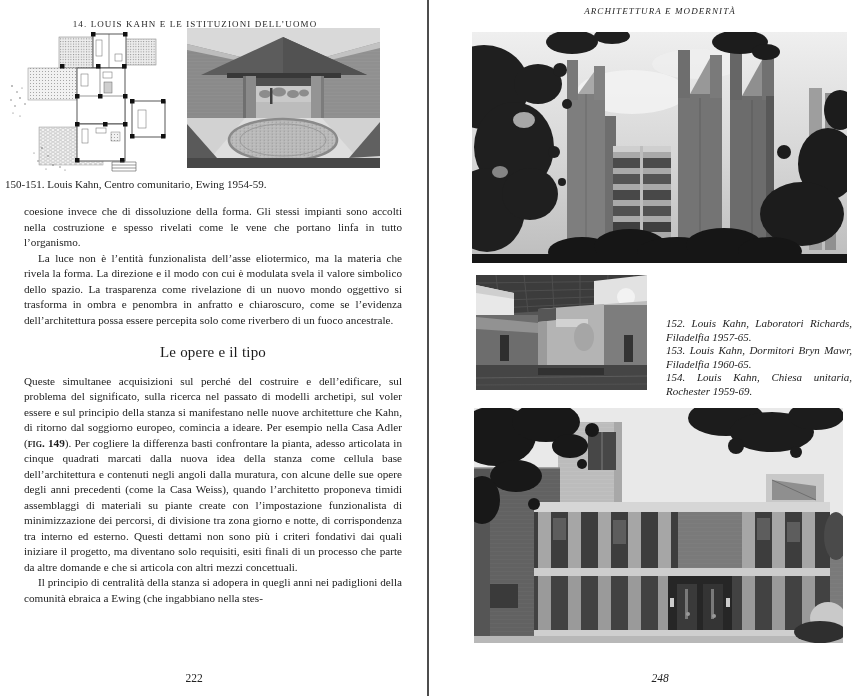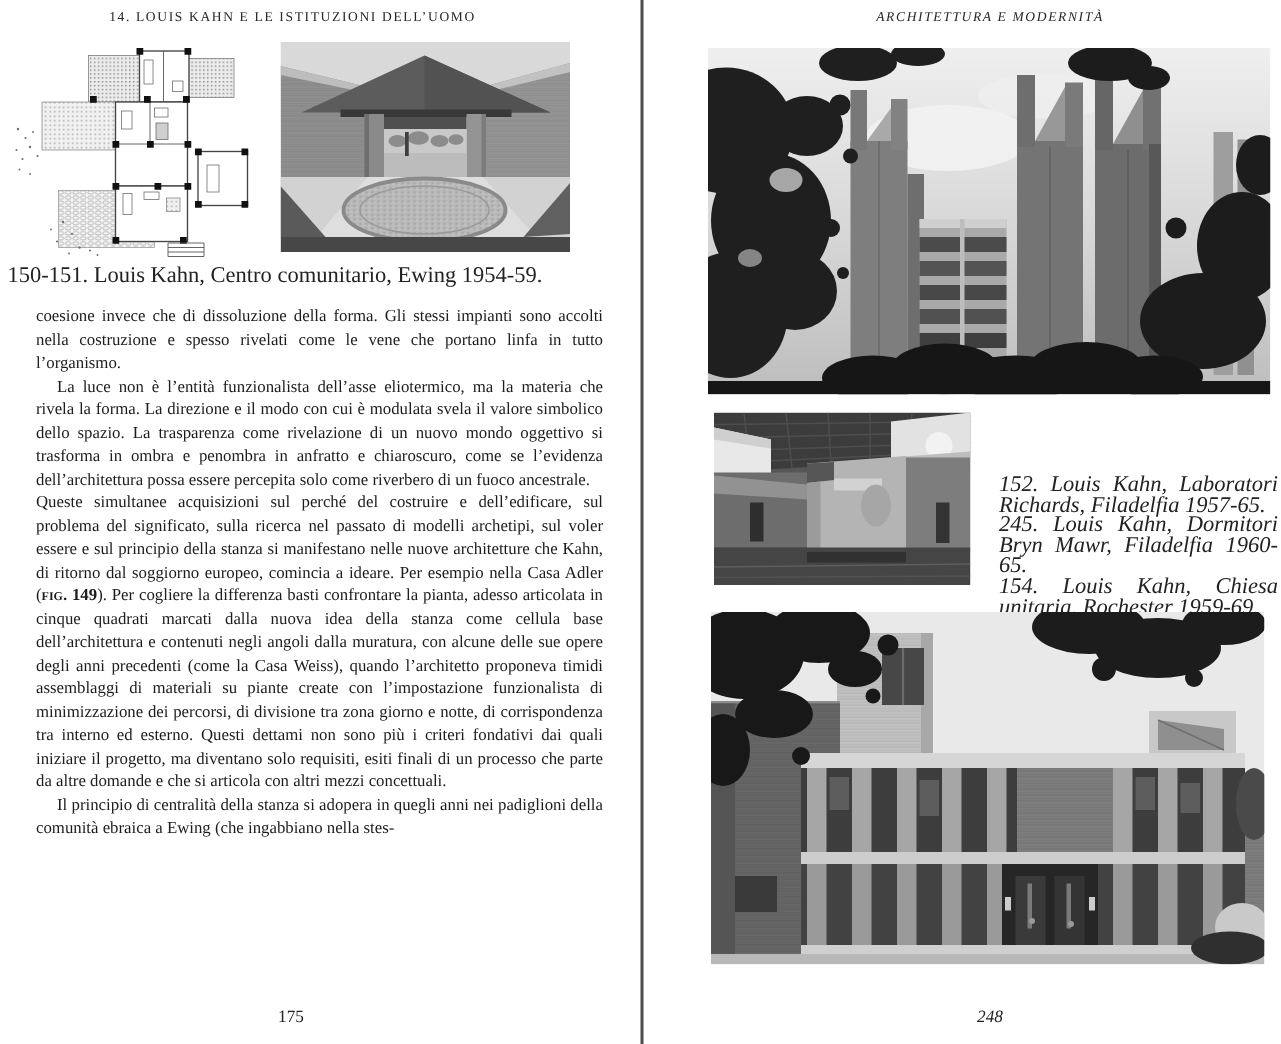--- a/index.html
+++ b/index.html
@@ -11,28 +11,28 @@
   }
   .page { position:absolute; top:0; height:696px; background:#fff; }
   #page-left  { left:0; width:427px; }
   #page-right { left:429px; width:425px;font-style:italic; }
   .spine { position:absolute; left:427px; top:0; width:2px; height:696px; background:#4d4d4d; }
 
   .running-head {
     position:absolute; top:6px; text-align:center;
     font-size:9px; letter-spacing:1.1px; color:#262626;
   }
-  #page-left .running-head  { left:5px;  width:380px; }
+  #page-left .running-head  { left:5px;  width:380px;margin-top:13px; }
   #page-right .running-head { left:43px; width:376px; }
 
   .figure { position:absolute; overflow:hidden; }
   .figure svg { display:block; }
 
   .caption {
-    font-size:15px; line-height:13.6px; color:#222;
+    font-size:11px; line-height:13.6px; color:#222;
   }
   #caption-left { position:absolute; left:5px; top:178px; width:378px; }
   #captions-right {
     position:absolute; left:237px; top:317px; width:186px;
     text-align:justify;
   }
   #captions-right p { margin:0; }
 
   .body-col {
     position:absolute; left:5px; top:204px; width:378px;
@@ -203,25 +203,26 @@
       <polygon points="193,128 162,130 193,94" fill="#606060"></polygon>
       <rect x="0" y="130" width="193" height="10" fill="#474747"></rect>
     </svg>
   </div>
 
   <div class="caption" id="caption-left">150-151. Louis Kahn, Centro comunitario, Ewing 1954-59.</div>
 
   <div class="body-col">
     <p>coesione invece che di dissoluzione della forma. Gli stessi impianti sono accolti nella costruzione e spesso rivelati come le vene che portano linfa in tutto l’organismo.</p>
     <p class="indent">La luce non è l’entità funzionalista dell’asse eliotermico, ma la materia che rivela la forma. La direzione e il modo con cui è modulata svela il valore simbolico dello spazio. La trasparenza come rivelazione di un nuovo mondo oggettivo si trasforma in ombra e penombra in anfratto e chiaroscuro, come se l’evidenza dell’architettura possa essere percepita solo come riverbero di un fuoco ancestrale.</p>
+    <h2 class="section-heading">Le opere e il tipo</h2>
     <p><span>Queste simultanee acquisizioni sul perché del costruire e dell’edificare, sul problema del significato, sulla ricerca nel passato di modelli archetipi, sul voler essere e sul principio della stanza si manifestano nelle nuove architetture che Kahn, di ritorno dal soggiorno europeo, comincia a ideare. Per esempio nella Casa Adler (</span><span class="smallcaps">fig. 149</span><span>). Per cogliere la differenza basti confrontare la pianta, adesso articolata in cinque quadrati marcati dalla nuova idea della stanza come cellula base dell’architettura e contenuti negli angoli dalla muratura, con alcune delle sue opere degli anni precedenti (come la Casa Weiss), quando l’architetto proponeva timidi assemblaggi di materiali su piante create con l’impostazione funzionalista di minimizzazione dei percorsi, di divisione tra zona giorno e notte, di corrispondenza tra interno ed esterno. Questi dettami non sono più i criteri fondativi dai quali iniziare il progetto, ma diventano solo requisiti, esiti finali di un processo che parte da altre domande e che si articola con altri mezzi concettuali.</span></p>
     <p class="indent">Il principio di centralità della stanza si adopera in quegli anni nei padiglioni della comunità ebraica a Ewing (che ingabbiano nella stes-</p>
   </div>
 
-  <div class="page-number">175</div>
+  <div class="page-number">222</div>
 </div>
 
 <div class="page" id="page-right">
 
   <div class="running-head">ARCHITETTURA E MODERNITÀ</div>
 
   <div class="figure" style="left:43px; top:32px; width:375px; height:231px;">
     <svg width="375" height="231" viewBox="0 0 375 231">
       <defs>
         <linearGradient id="skyg" x1="0" y1="0" x2="0" y2="1">
@@ -340,21 +341,21 @@
 
       <rect x="0" y="90" width="171" height="25" fill="#454545"></rect>
       <rect x="62" y="93" width="66" height="7" fill="#313131"></rect>
       <line x1="0" y1="103" x2="171" y2="101" stroke="#5d5d5d" stroke-width="1"></line>
       <line x1="0" y1="110" x2="171" y2="109" stroke="#525252" stroke-width="1"></line>
     </svg>
   </div>
 
   <div class="caption" id="captions-right">
     <p><span>152.</span><span> Louis Kahn, Laboratori Richards, Filadelfia 1957-65.</span></p>
-    <p><span>245.</span><span> Louis Kahn, Dormitori Bryn Mawr, Filadelfia 1960-65.</span></p>
+    <p><span>153.</span><span> Louis Kahn, Dormitori Bryn Mawr, Filadelfia 1960-65.</span></p>
     <p><span>154.</span><span> Louis Kahn, Chiesa unitaria, Rochester 1959-69.</span></p>
   </div>
 
   <div class="figure" style="left:45px; top:408px; width:369px; height:235px;">
     <svg width="369" height="235" viewBox="0 0 369 235">
       <defs>
         <pattern id="brickL" width="8" height="4" patternUnits="userSpaceOnUse">
           <rect width="8" height="4" fill="#c0c0c0"></rect>
             <path d="M0 0H8 M0 2H8" stroke="#b0b0b0" stroke-width="0.5"></path>
         </pattern>

